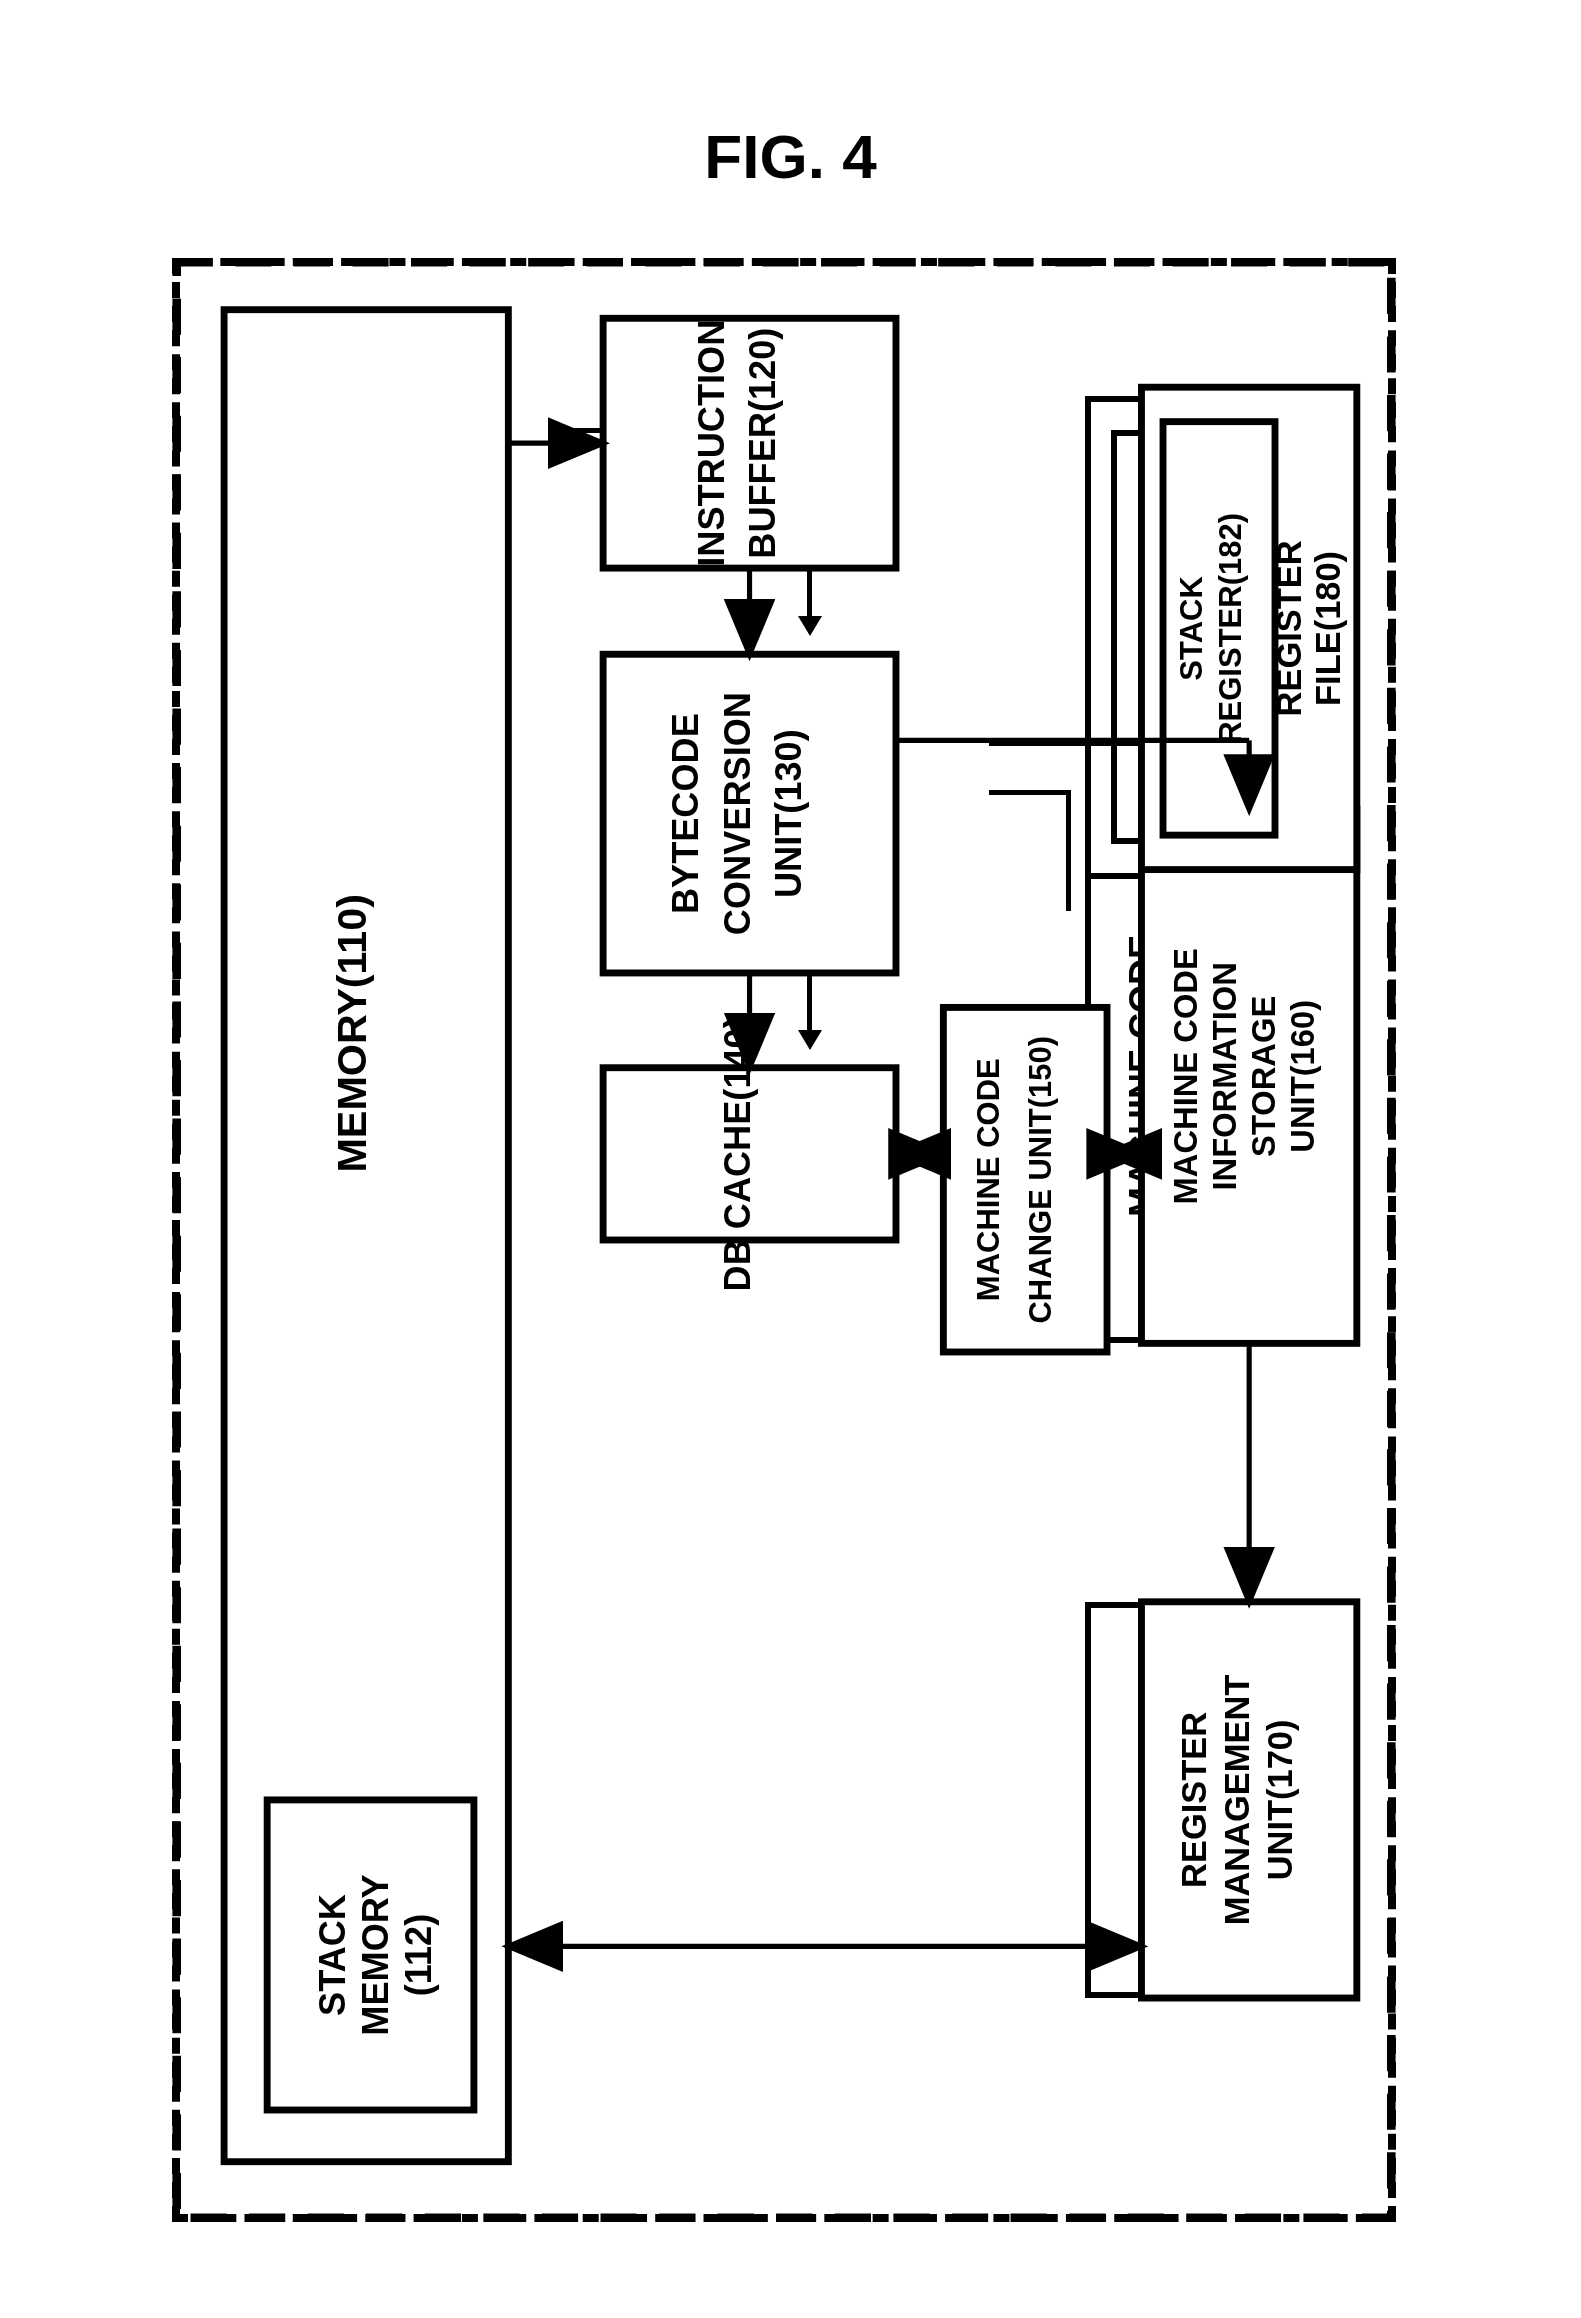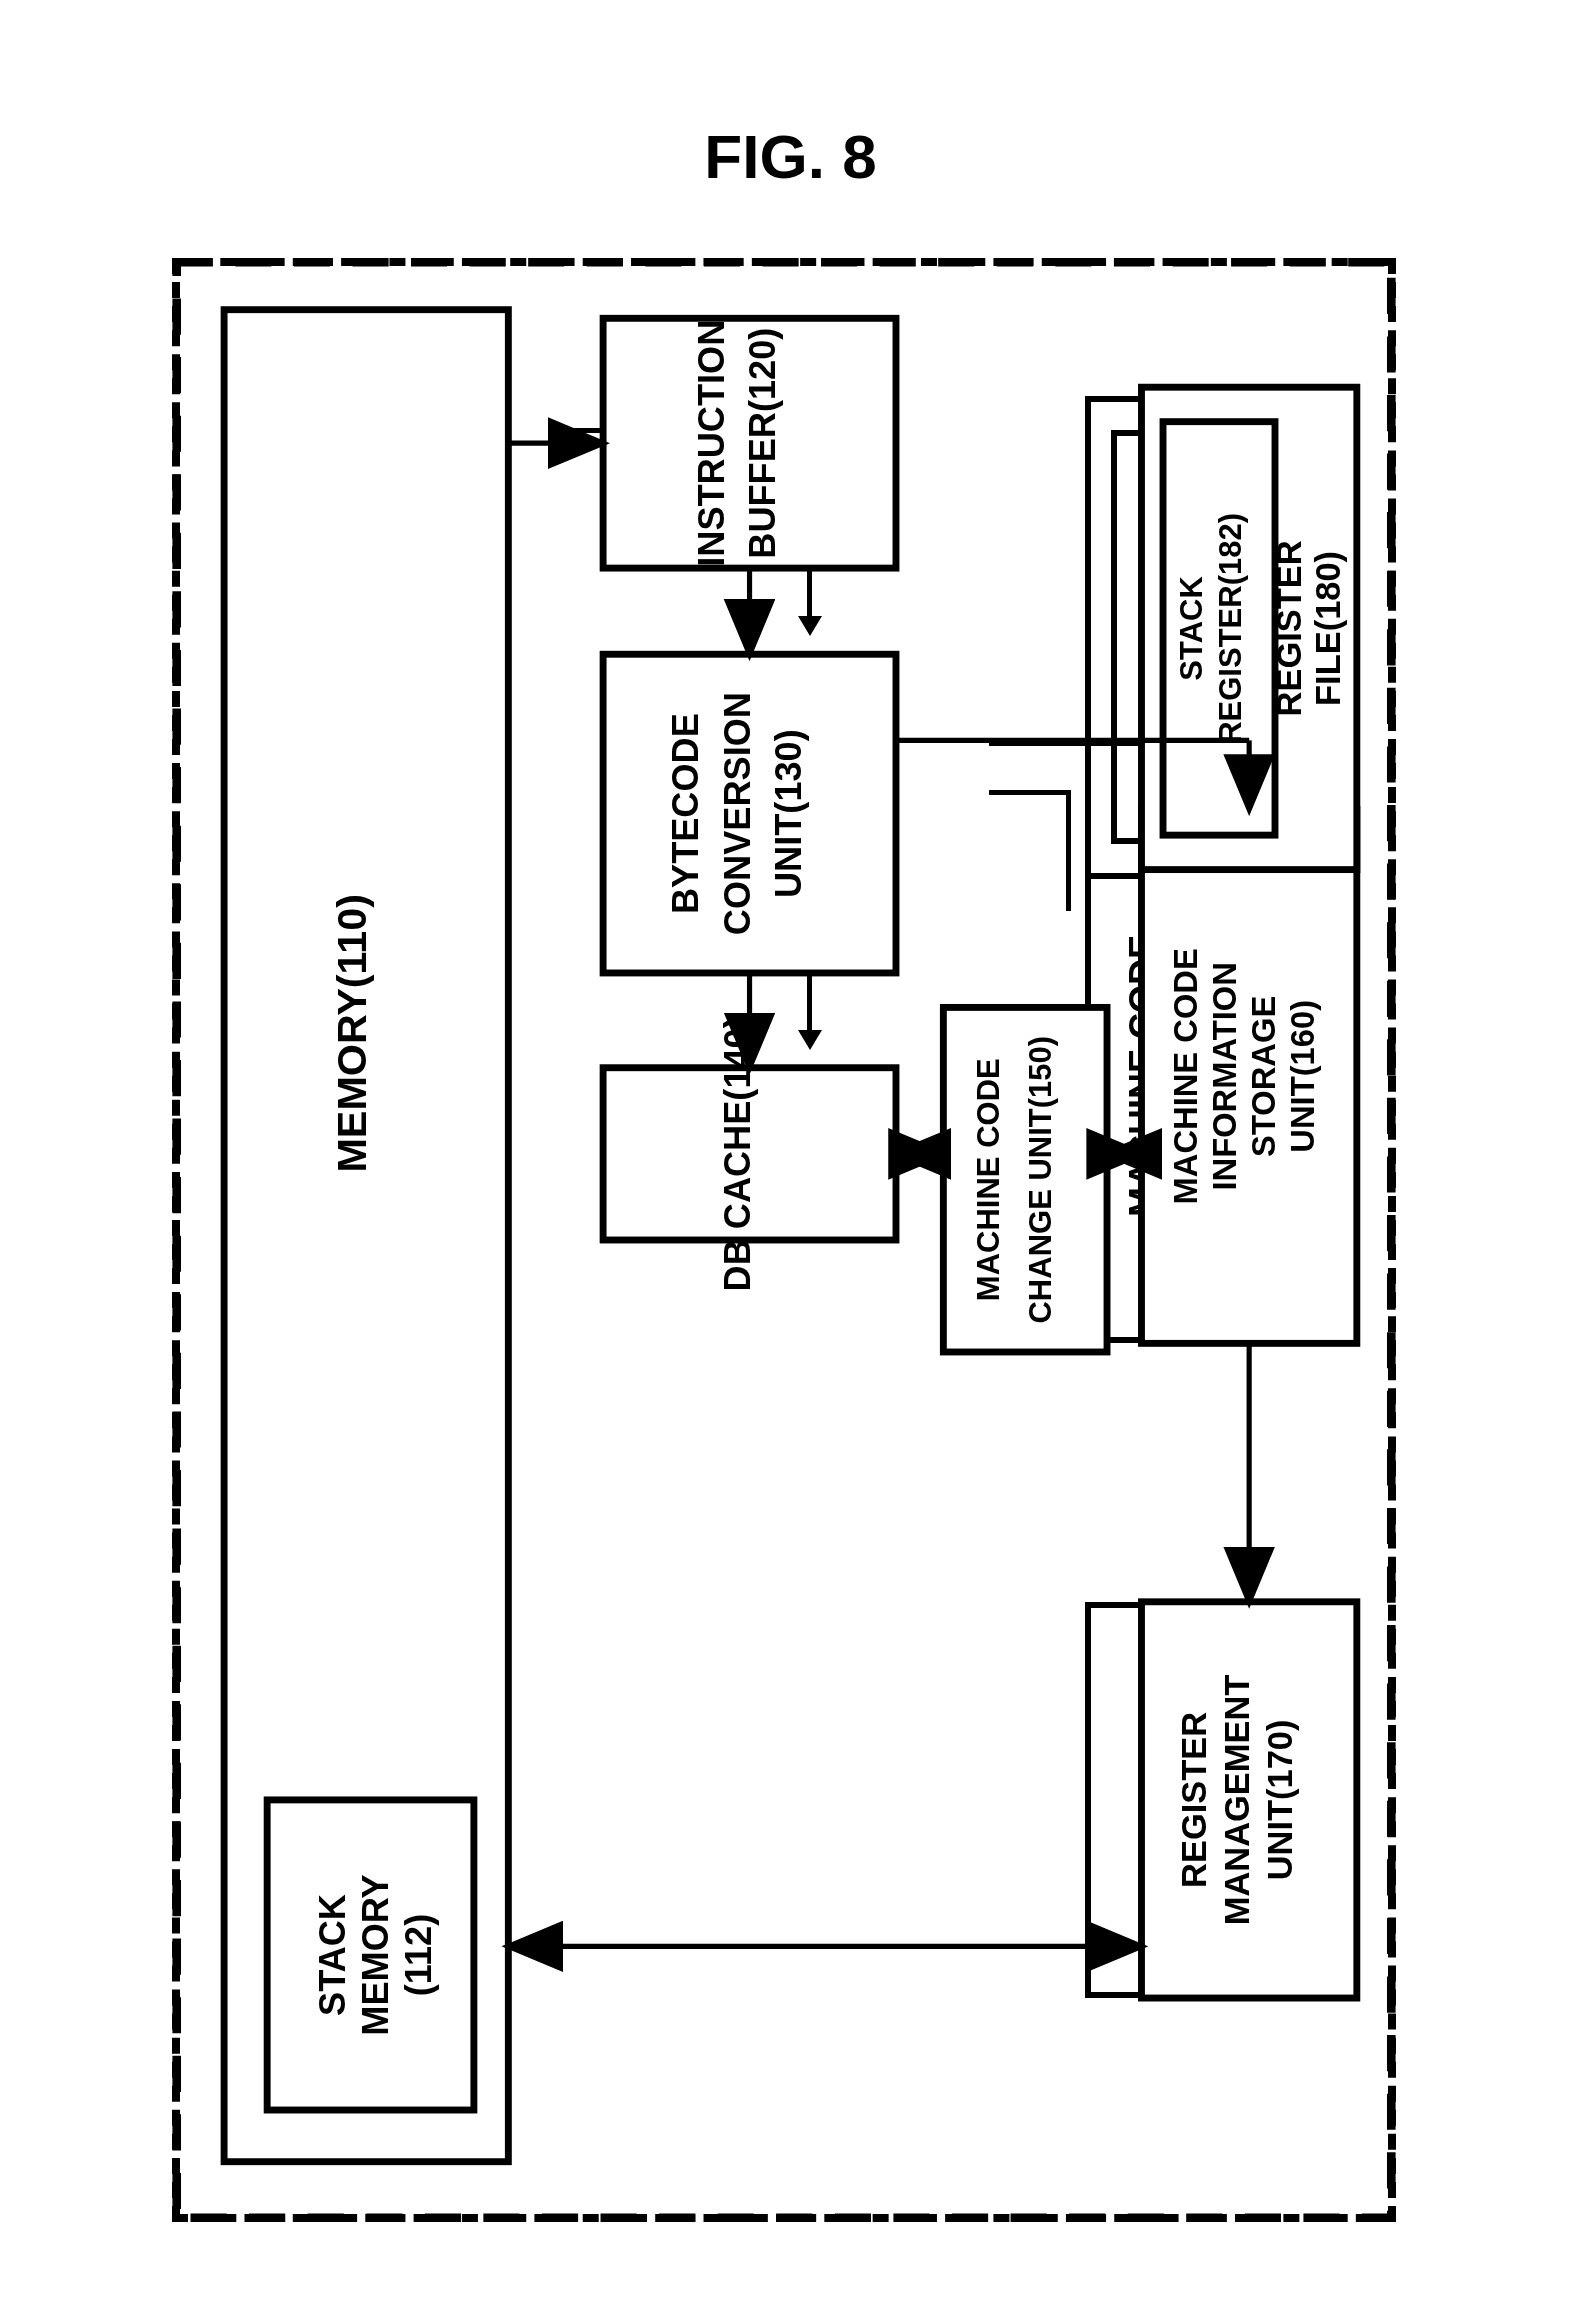--- a/index.html
+++ b/index.html
@@ -66,21 +66,21 @@
       border-top: 20.7px solid black;
     }
     .vtext {
       writing-mode: vertical-rl;
       transform: rotate(180deg);
     }
   </style>
 </head>
 <body>
 
-<div class="figure-title" data-name="figure-title">FIG. 8</div>
+<div class="figure-title" data-name="figure-title">FIG. 4</div>
 
 <div class="outer-container" data-name="system-boundary">
 
   
   
 
   
   
 
   

